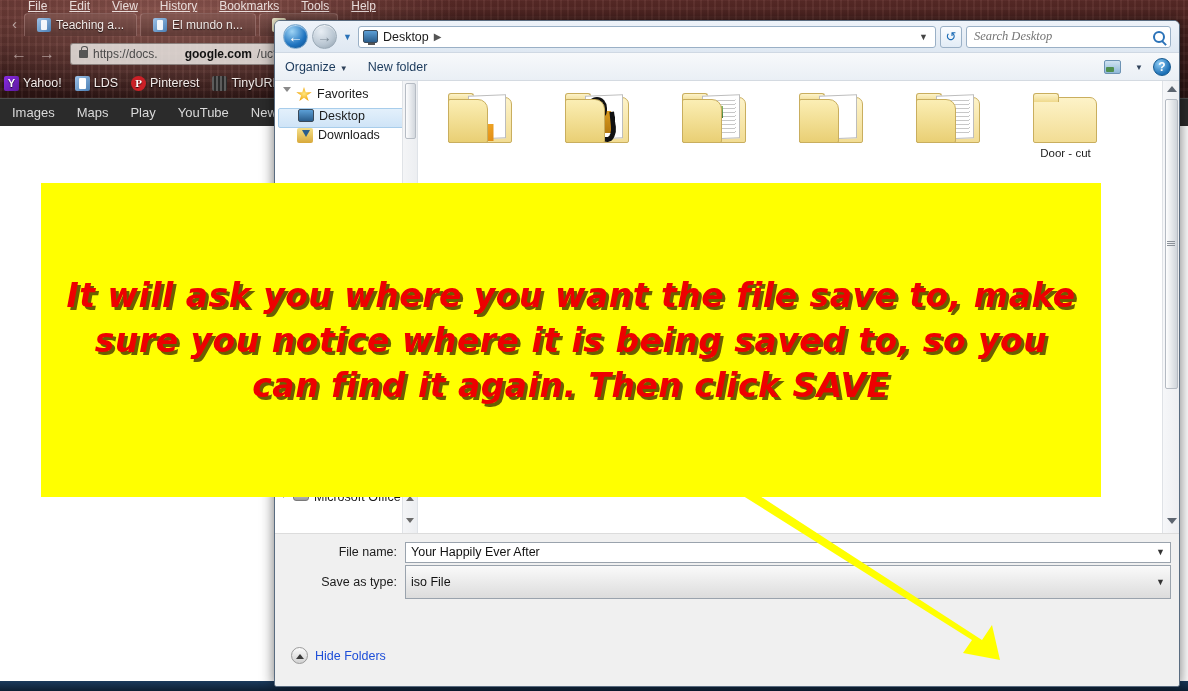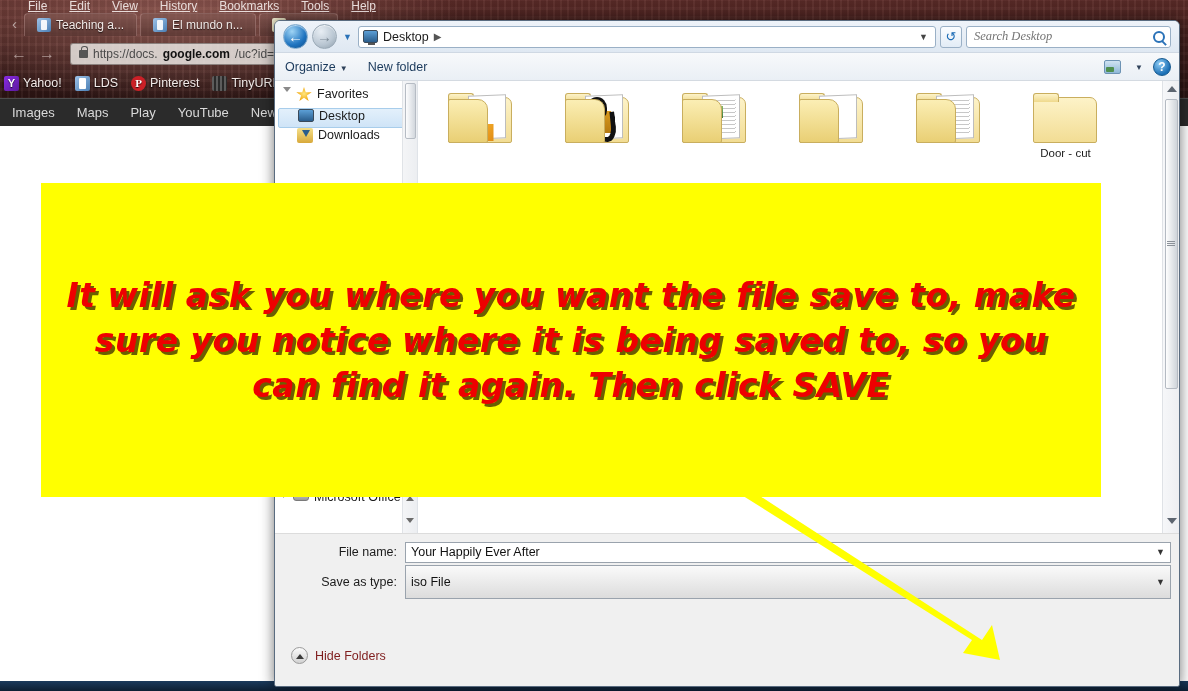--- a/index.html
+++ b/index.html
@@ -65,21 +65,21 @@
     flex: 0 0 auto; width: 215px; height: 22px; margin-left: 6px;
     background: rgba(238,236,232,.82);
     border: 1px solid rgba(120,110,108,.8); border-radius: 3px;
     display: flex; align-items: center; gap: 5px; padding: 0 8px;
     font-size: 12px; color: #4a4a4a; overflow: hidden; white-space: nowrap;
   }
   .lock {
     width: 9px; height: 8px; background: #555; border-radius: 1px; position: relative; flex:0 0 9px;
   }
   .lock::before{content:"";position:absolute;left:2px;top:-4px;width:5px;height:5px;border:1.5px solid #555;border-bottom:none;border-radius:3px 3px 0 0;}
-  .url-strong { color: #111; font-weight: bold; }
+  .url-strong { color: #111; font-weight: bold; margin-left: 22px; }
 
   .bookmarkbar {
     position: absolute; left: 0; top: 70px; width: 100%; height: 26px;
     display: flex; align-items: center; gap: 13px; padding-left: 4px;
     font-size: 12.5px; color: #f2eae8; white-space: nowrap;
     text-shadow: 0 1px 1px rgba(0,0,0,.8);
   }
   .bm { display: flex; align-items: center; gap: 4px; }
   .bm-ico { width: 15px; height: 15px; border-radius: 2px; flex: 0 0 15px; }
   .ico-yahoo { background: linear-gradient(135deg,#8a2be2,#5b1a9e); position:relative;}
@@ -295,21 +295,21 @@
     display: flex; align-items: center; padding: 0 5px; font-size: 12.5px; color: #111; }
   .fname-field .spacer { flex: 1; }
   .combo { flex: 1; margin-right: 8px; height: 21px;
     background: linear-gradient(180deg,#fafafa,#dcdcdc); border: 1px solid #9aa3ad;
     display: flex; align-items: center; padding: 16px 5px; font-size: 12.5px; color: #111; }
   .combo .spacer { flex: 1; }
   .dd-caret { font-size: 9px; color: #333; }
 
   .dlg-actions { height: 61px; background: #f0f0f0; position: relative; }
   .hide-folders { position: absolute; left: 16px; top: 14px; display: flex; align-items: center; gap: 7px;
-    font-size: 12.5px; color: #7f1d1d; }
+    font-size: 12.5px; color: #1d4ed8; }
   .circ-up { width: 17px; height: 17px; border-radius: 50%;
     background: linear-gradient(180deg,#fbfbfb,#d2d2d2); border: 1px solid #9a9a9a; position: relative; }
   .circ-up::after { content:""; position:absolute; left:4px; top:6px; border-left:4px solid transparent;
     border-right:4px solid transparent; border-bottom:5px solid #3b3b3b; }
 
   
   .arrow-svg { position: absolute; left: 0; top: 0; width: 1188px; height: 691px; pointer-events: none; }
   .callout {
     position: absolute; left: 41px; top: 183px; width: 1060px; height: 314px;
     background: #ffff00; display: flex; align-items: center; justify-content: flex-end;

